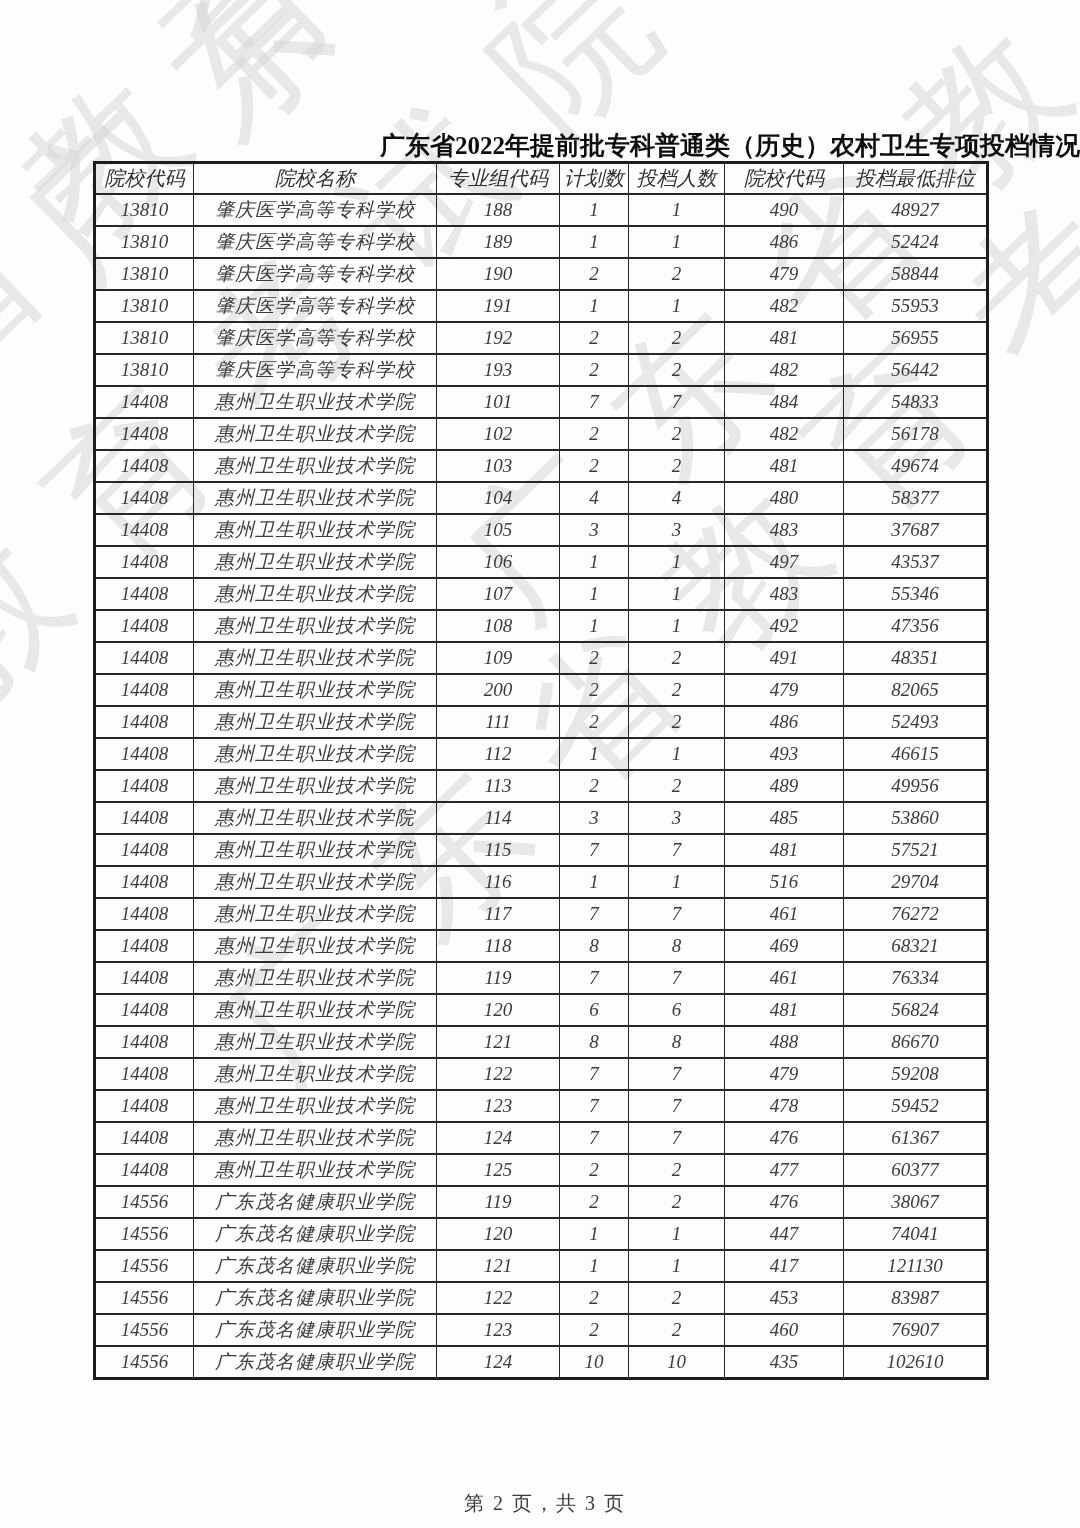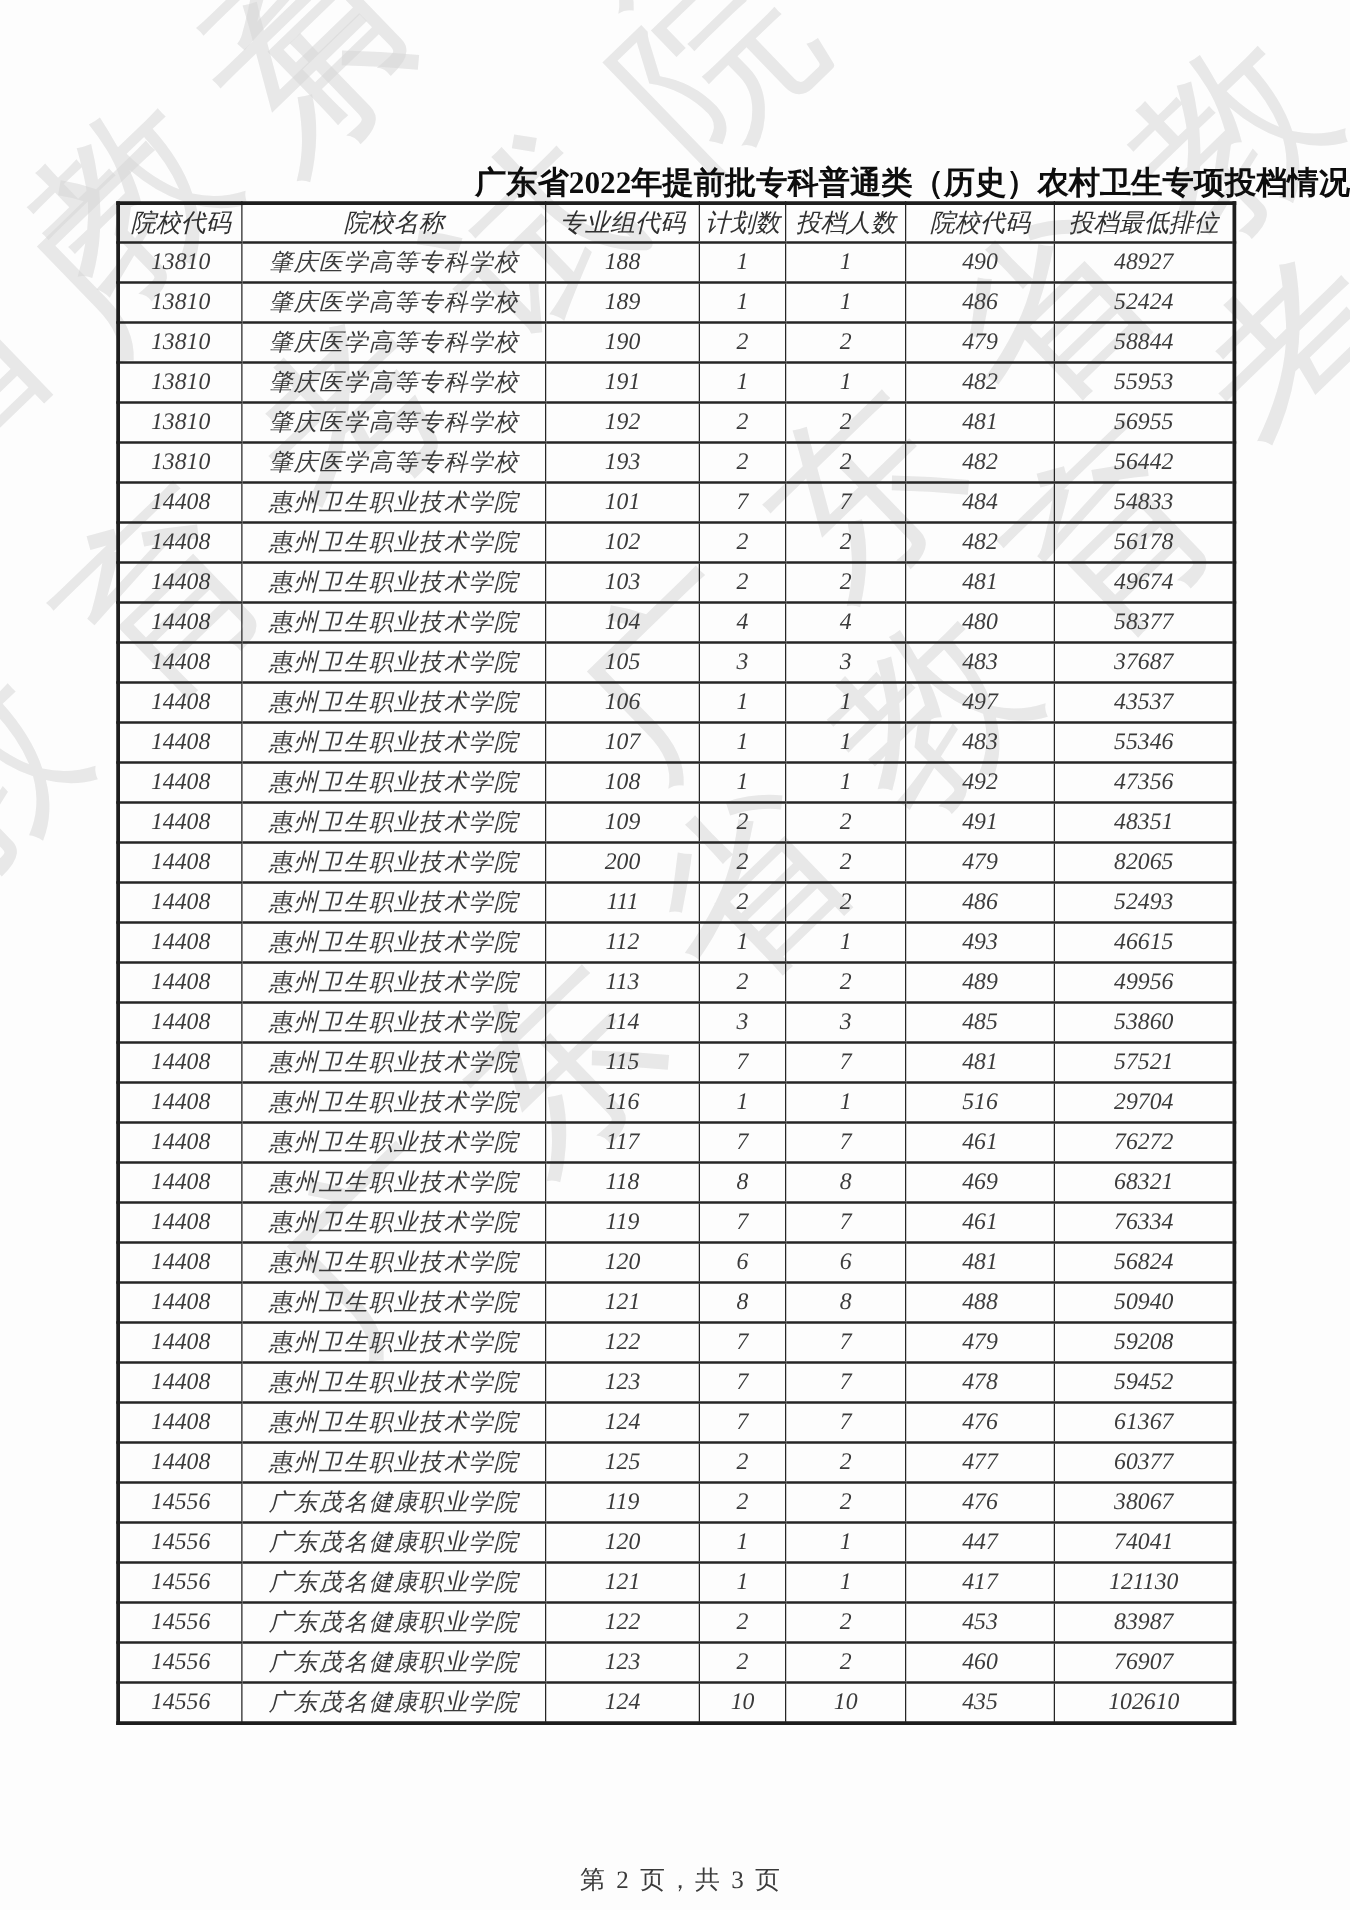--- a/index.html
+++ b/index.html
@@ -366,21 +366,21 @@
           <td>481</td>
           <td>56824</td>
         </tr>
         <tr>
           <td>14408</td>
           <td class="c-name">惠州卫生职业技术学院</td>
           <td>121</td>
           <td>8</td>
           <td>8</td>
           <td>488</td>
-          <td>50940</td>
+          <td>86670</td>
         </tr>
         <tr>
           <td>14408</td>
           <td class="c-name">惠州卫生职业技术学院</td>
           <td>122</td>
           <td>7</td>
           <td>7</td>
           <td>479</td>
           <td>59208</td>
         </tr>

